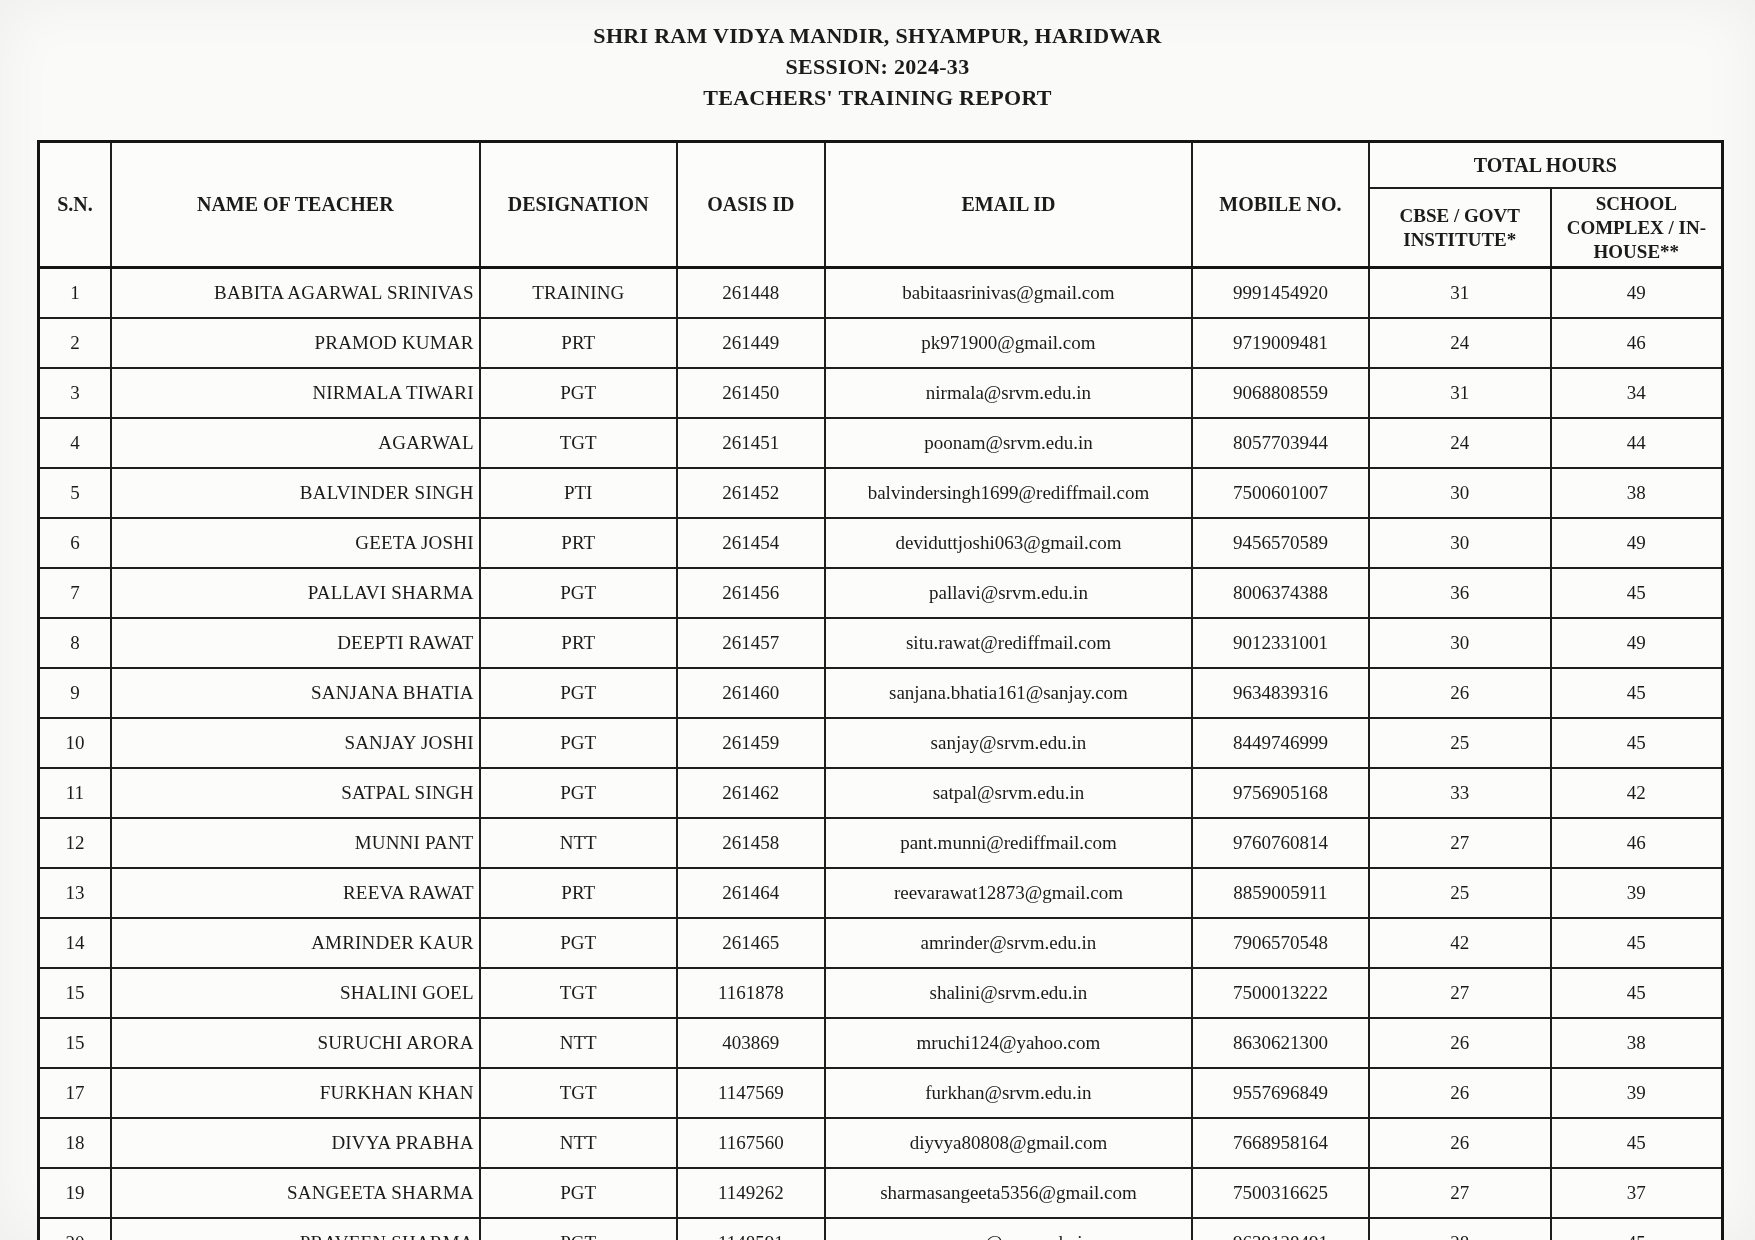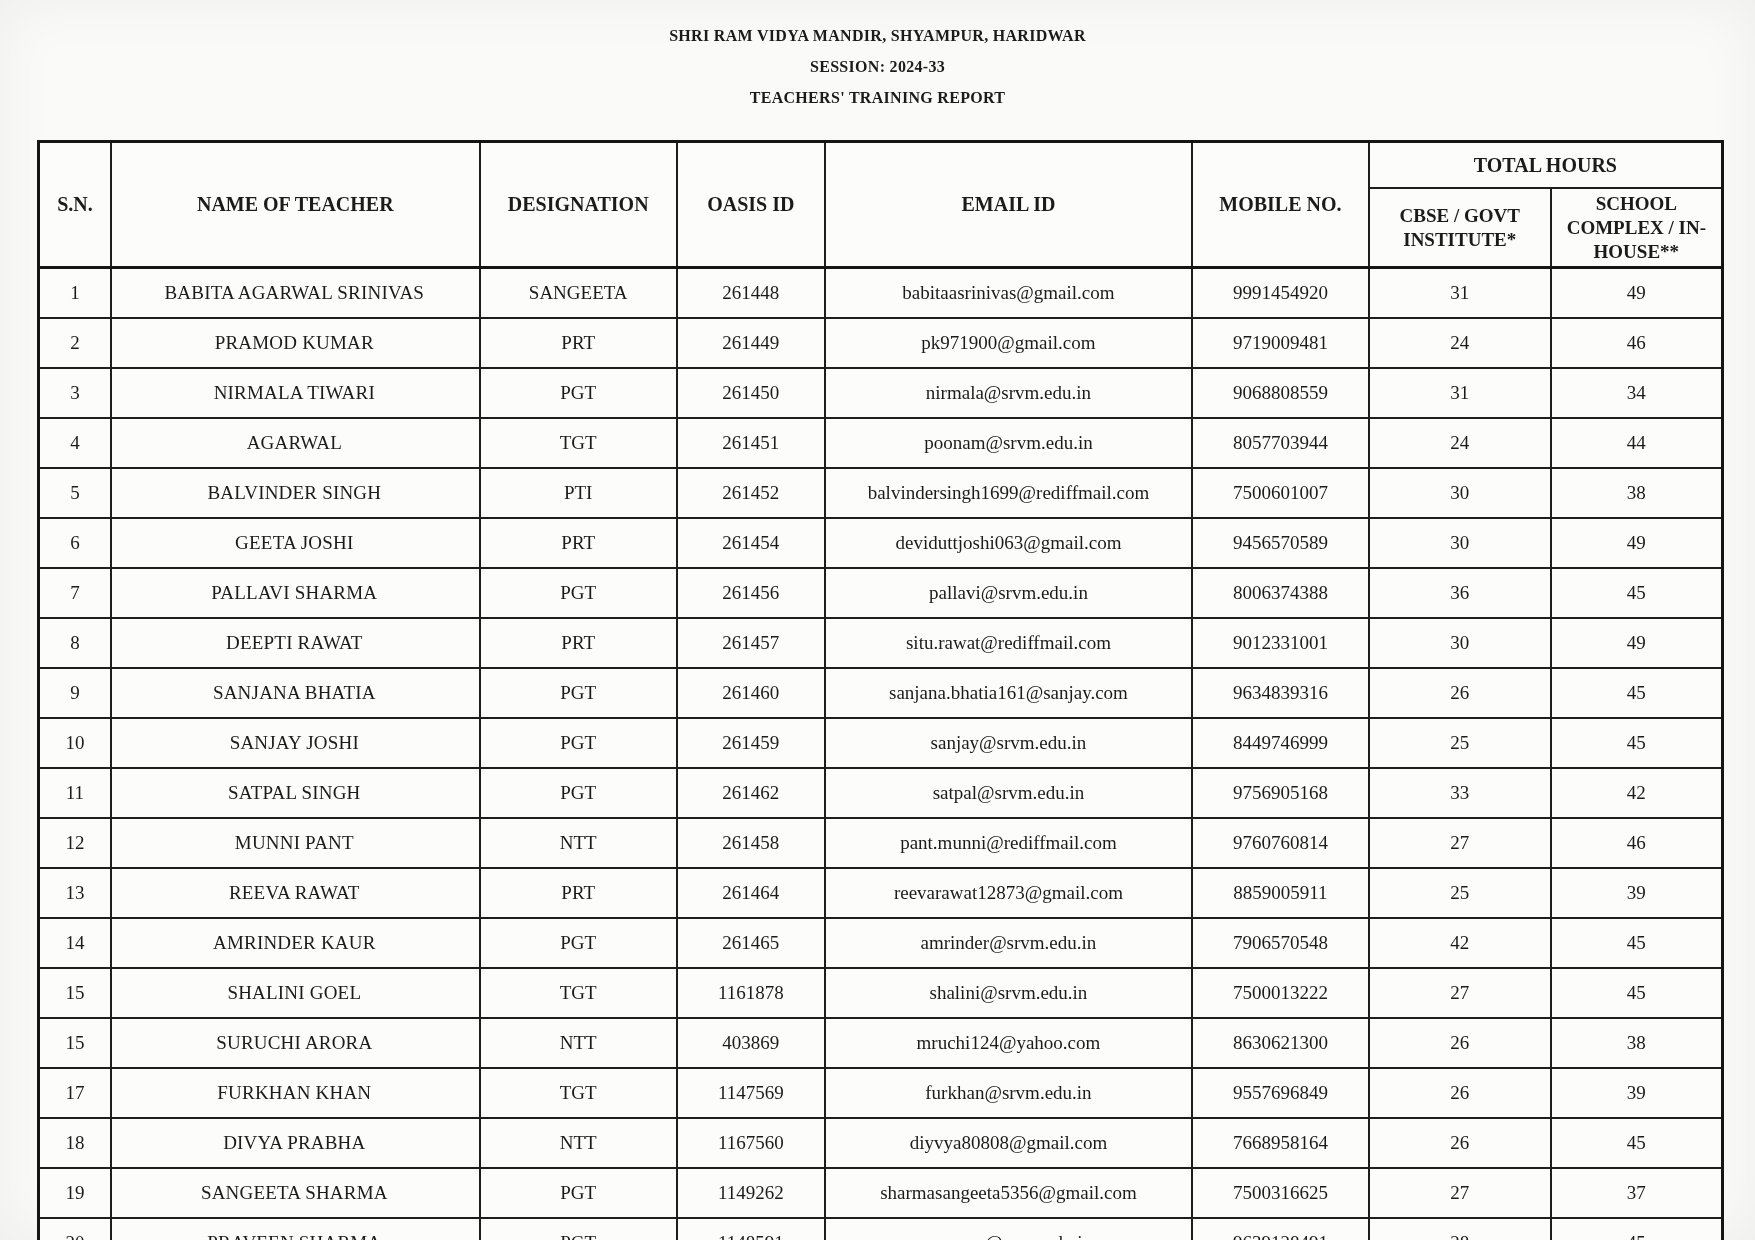--- a/index.html
+++ b/index.html
@@ -23,21 +23,21 @@
   }
   .title-block {
     position: absolute;
     top: 20px;
     left: 0;
     width: 100%;
     text-align: center;
   }
   .title-line {
     font-weight: bold;
-    font-size: 16px;
+    font-size: 22px;
     line-height: 31px;
     letter-spacing: 0.3px;
   }
   table.report {
     position: absolute;
     top: 140px;
     left: 37px;
     width: 1687px;
     border-collapse: collapse;
     table-layout: fixed;
@@ -70,21 +70,21 @@
   }
   tr.sub-header th {
     height: 73px;
   }
   table.report tbody td {
     font-size: 19px;
     height: 44px;
     padding: 2px 5px;
   }
   table.report tbody td.name-cell {
-    text-align: center;
+    text-align: right;
     padding-left: 3px;
     letter-spacing: 0.2px;
   }
   
   col.c-sn       { width: 4.3%;  }
   col.c-name     { width: 21.9%; }
   col.c-desig    { width: 11.7%; }
   col.c-oasis    { width: 8.8%;  }
   col.c-email    { width: 21.8%; }
   col.c-mobile   { width: 10.5%; }
@@ -125,21 +125,21 @@
       </tr>
       <tr class="sub-header">
         <th>CBSE / GOVT INSTITUTE*</th>
         <th>SCHOOL COMPLEX / IN-HOUSE**</th>
       </tr>
     </thead>
     <tbody id="table-body">
   <tr>
     <td>1</td>
     <td class="name-cell">BABITA AGARWAL SRINIVAS</td>
-    <td>SANGEETA</td>
+    <td>TRAINING</td>
     <td>261448</td>
     <td>babitaasrinivas@gmail.com</td>
     <td>9991454920</td>
     <td>31</td>
     <td>49</td>
   </tr>
 
   <tr>
     <td>2</td>
     <td class="name-cell">PRAMOD KUMAR</td>

